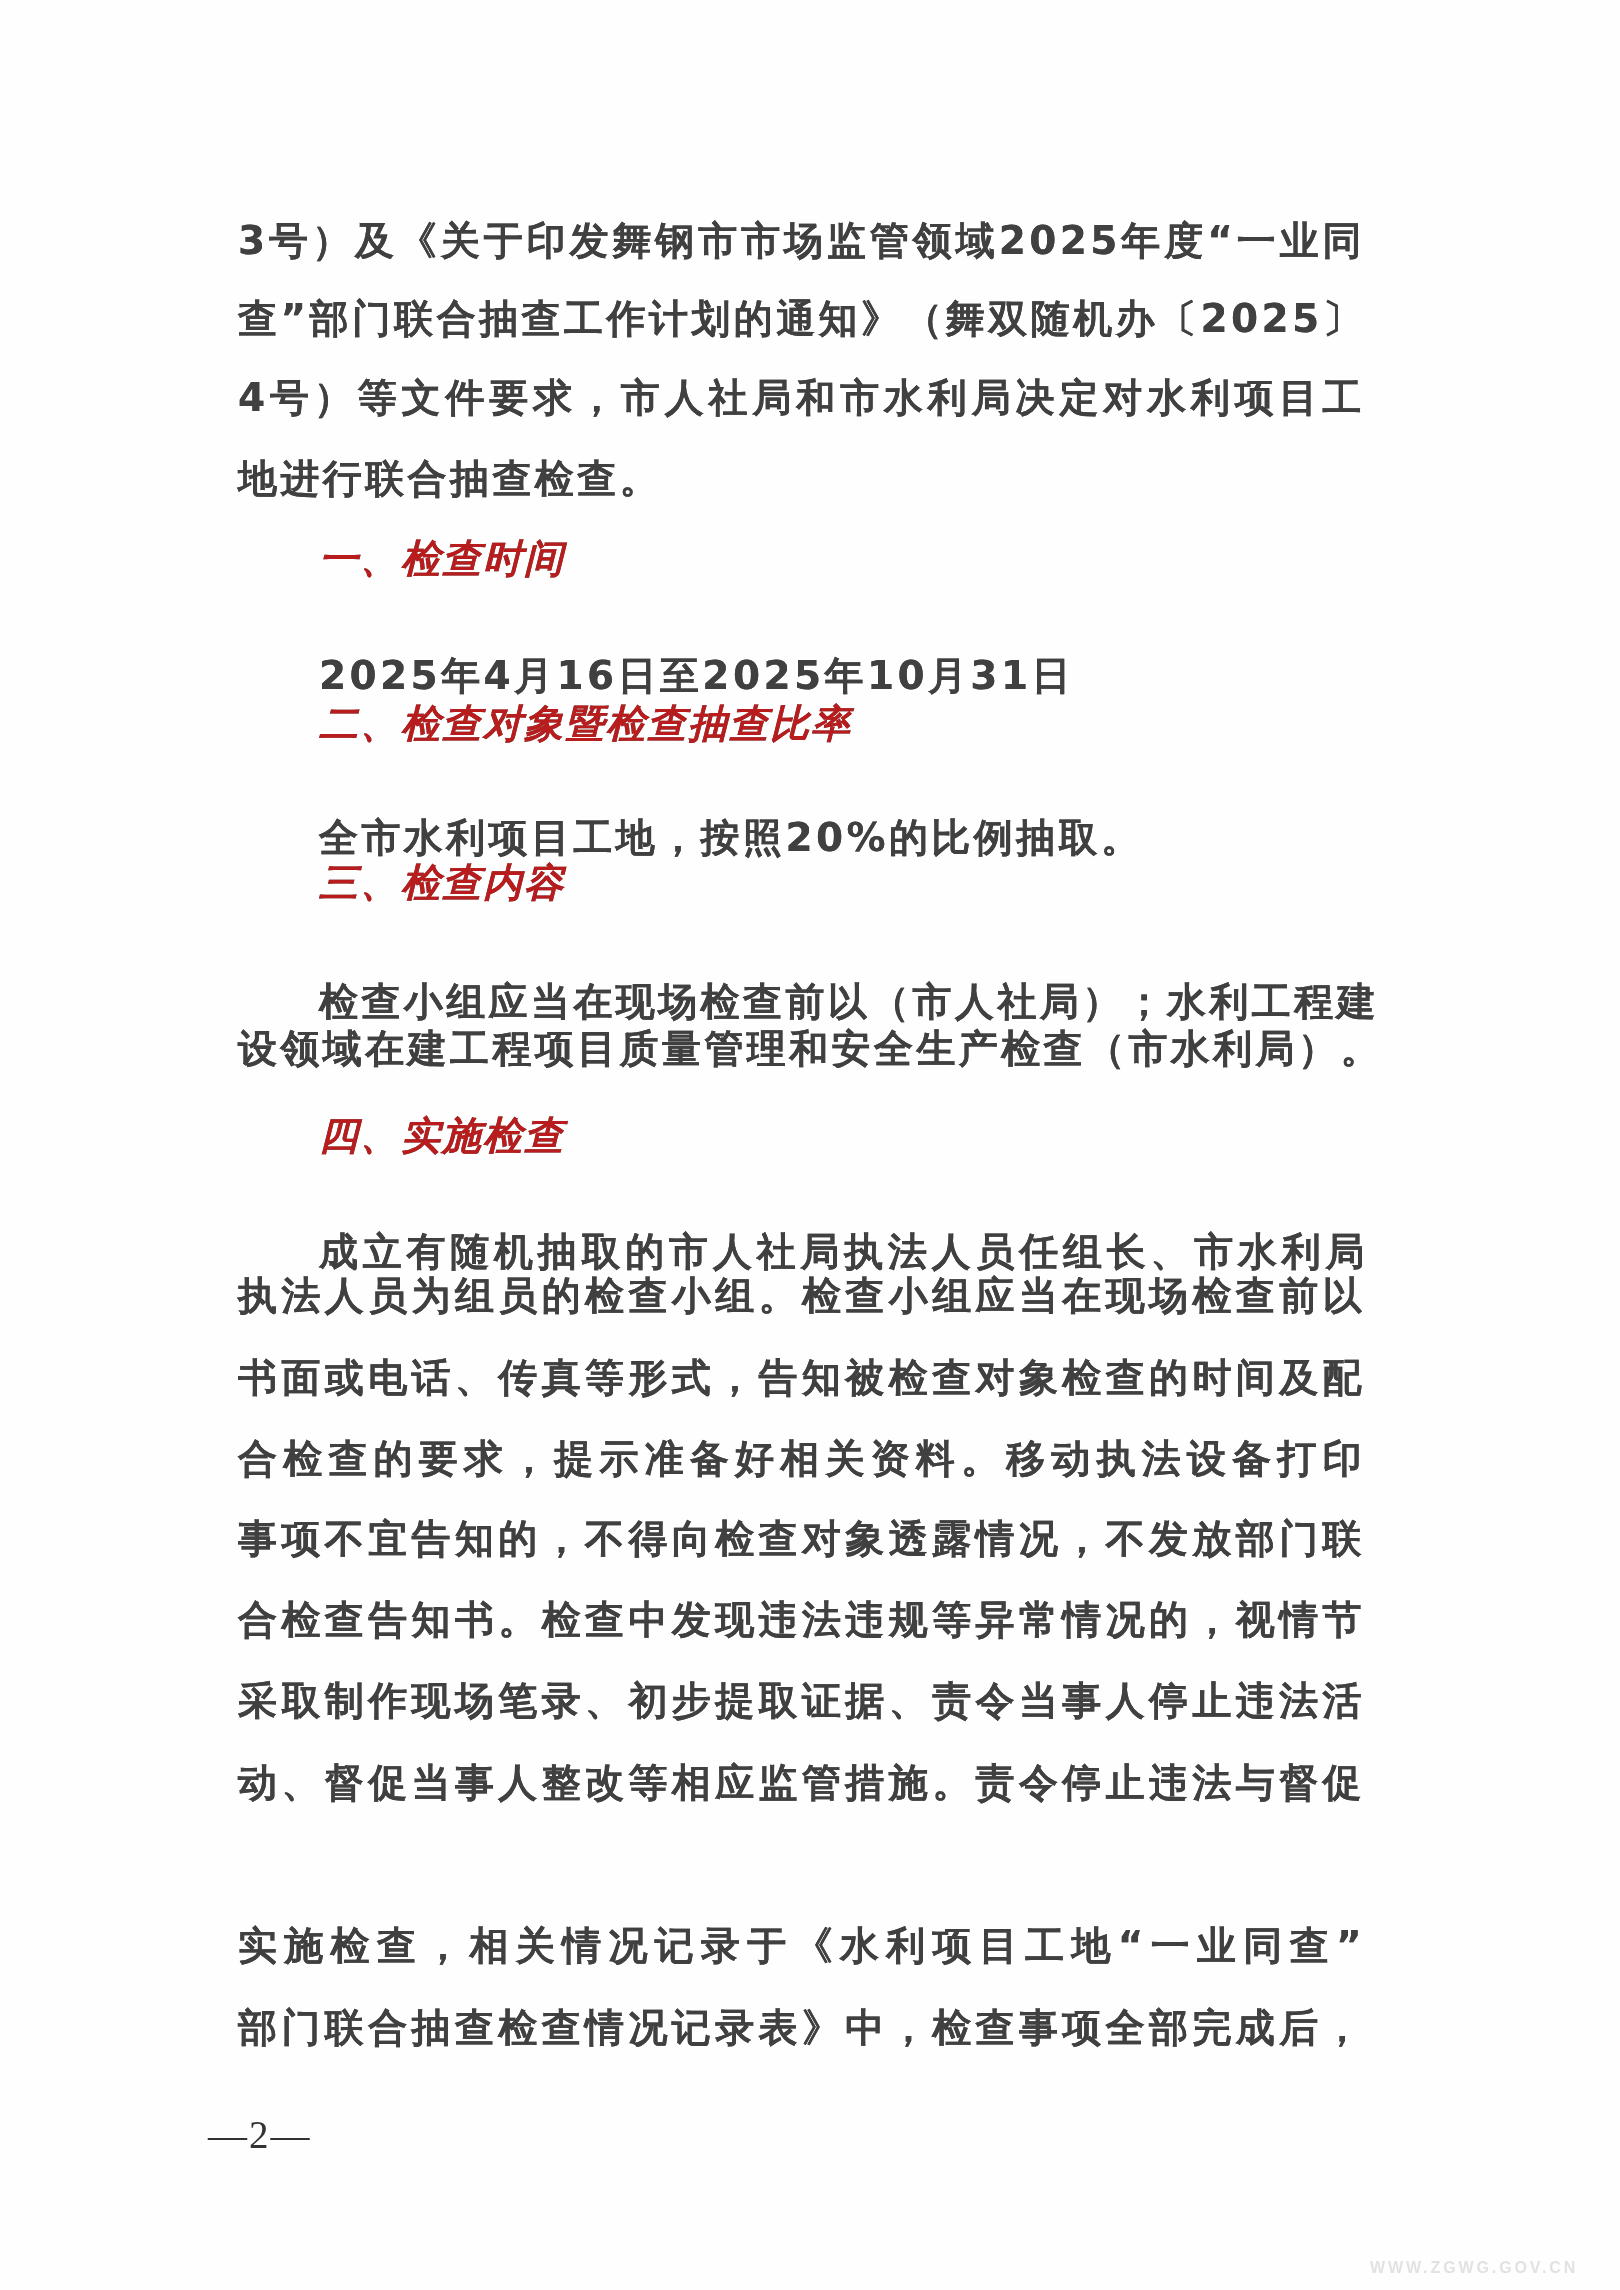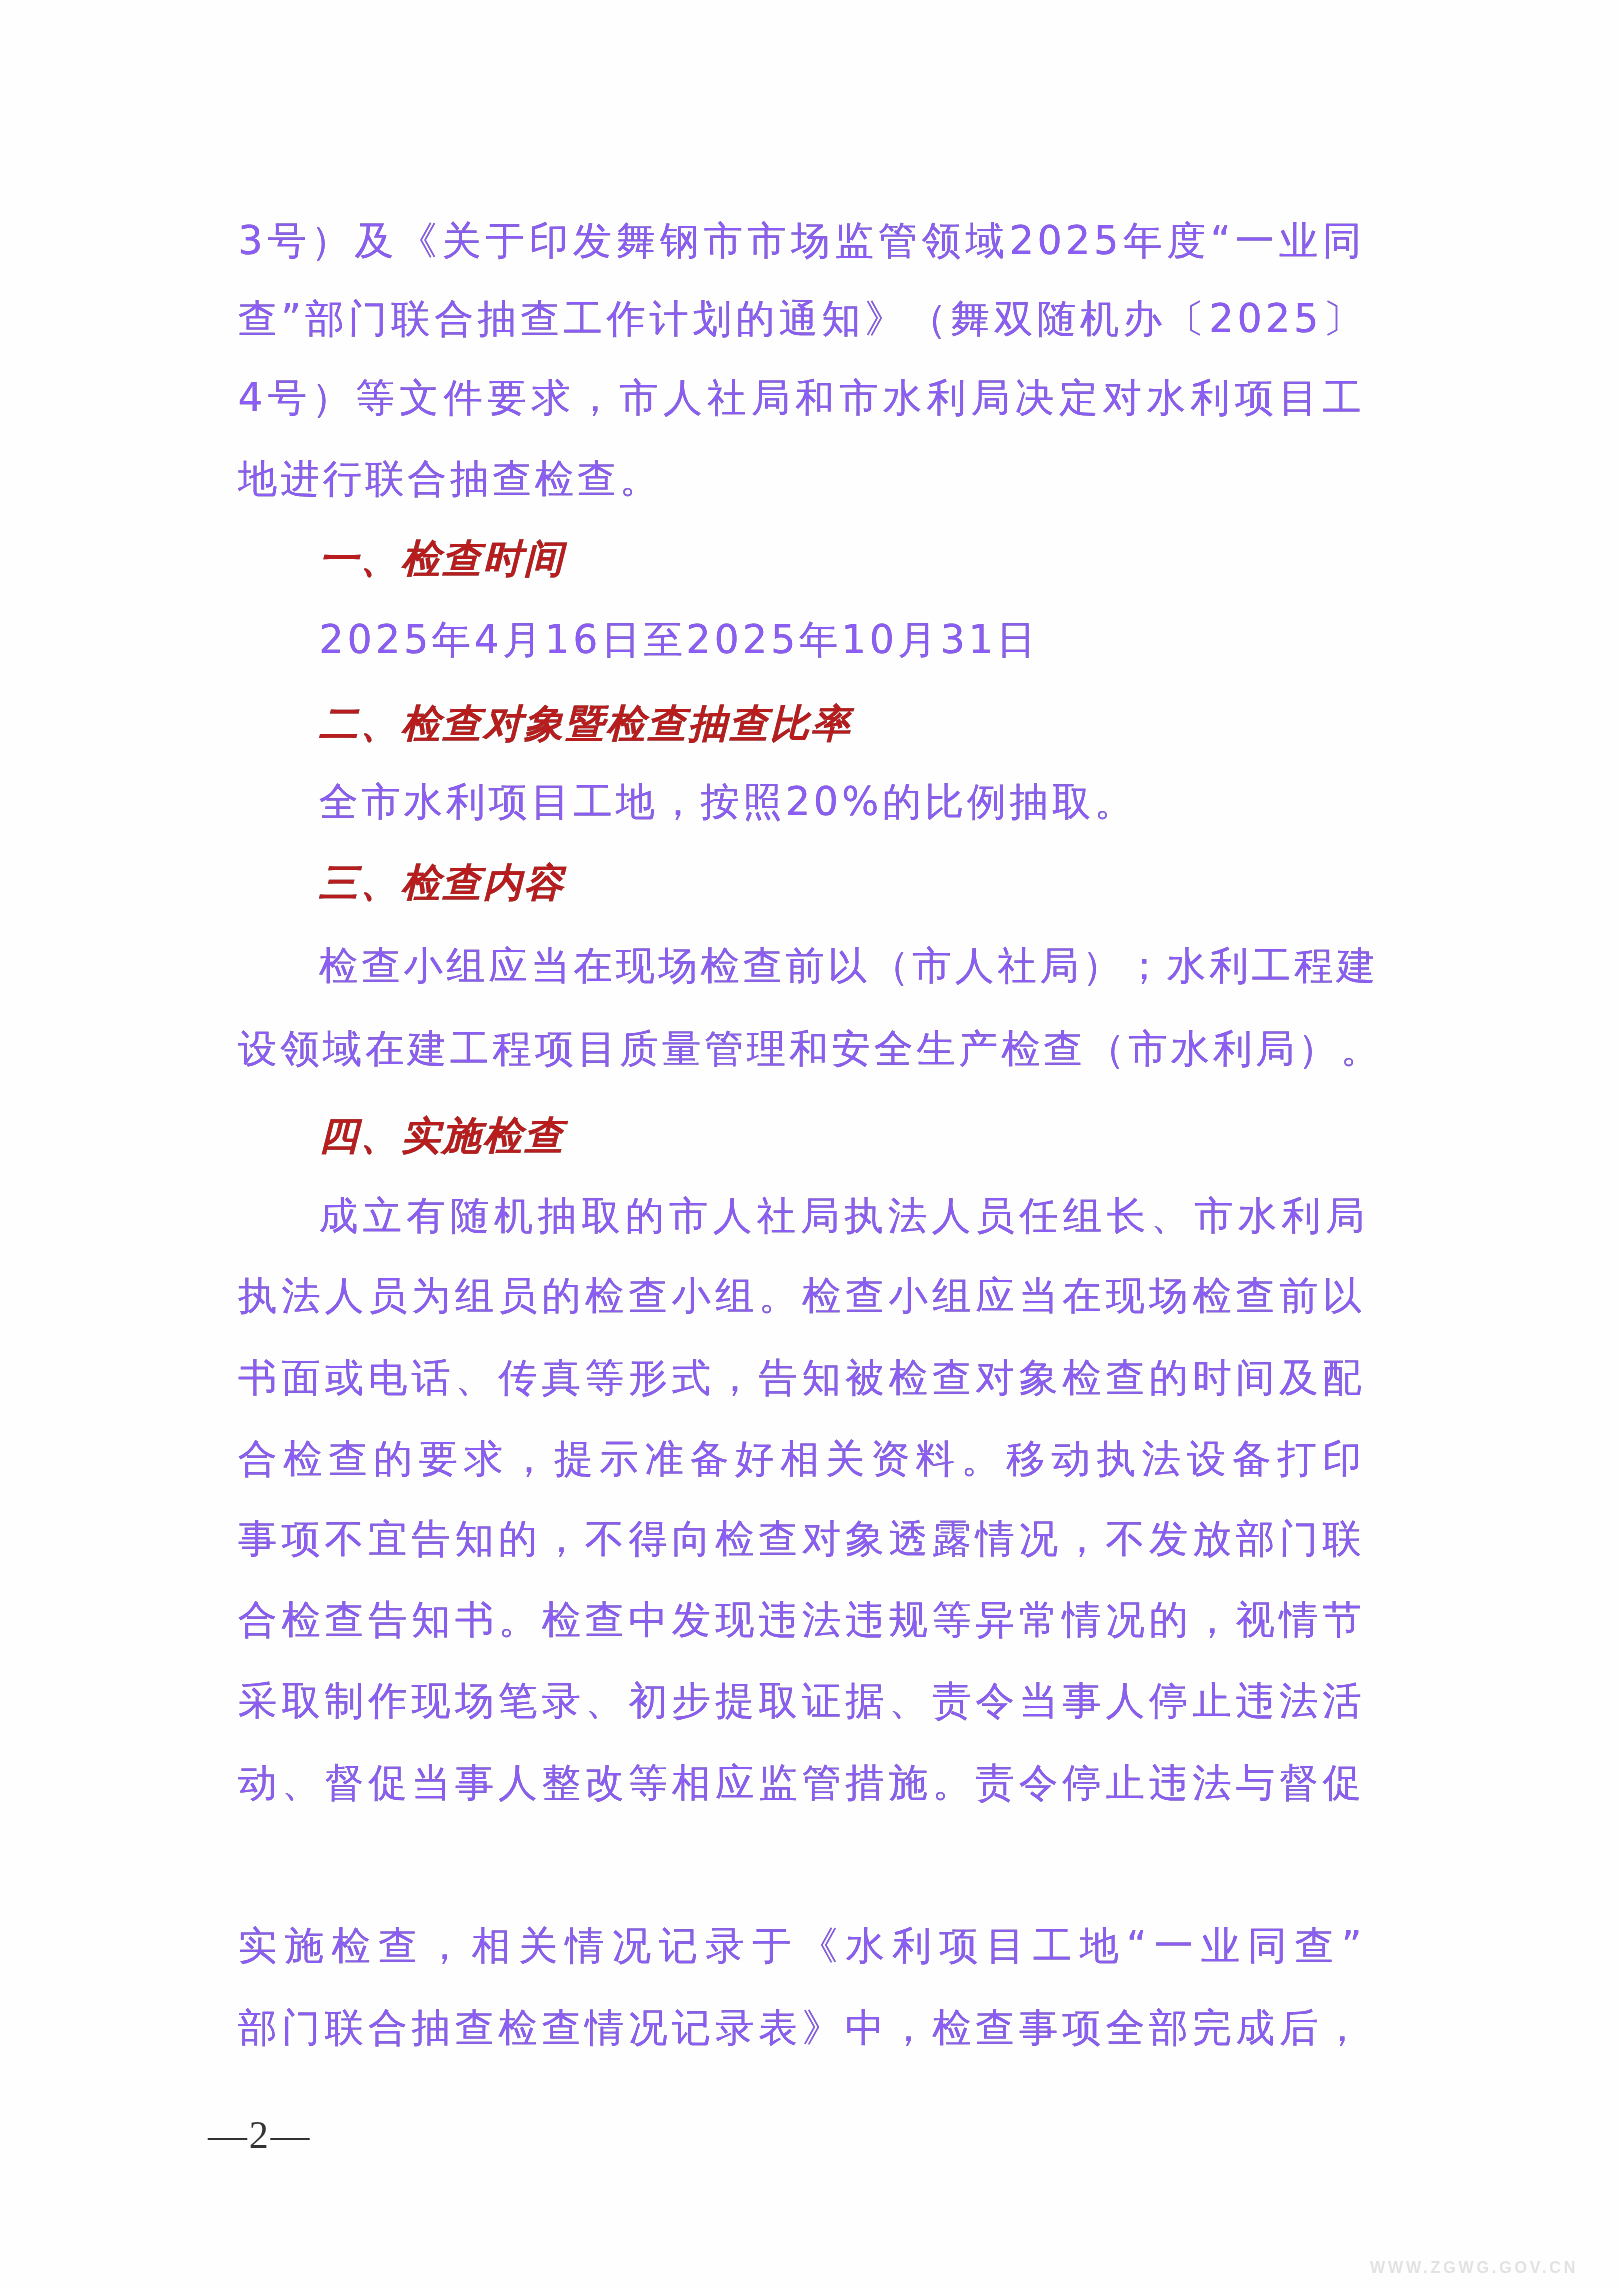--- a/index.html
+++ b/index.html
@@ -23,24 +23,25 @@
     }
     .line {
       position: absolute;
       left: 238px;
       width: 1127px;
       height: 59px;
       line-height: 59px;
       font-size: 39px;
       letter-spacing: 3.4px;
       white-space: nowrap;
-      color: #8b5cf6;
+      color: #404040;
       text-shadow: 0 0 0.6px #555;
+      font-weight: bold;
     }
-    .line.indent { left: 319px; width: 1049px; }
+    .line.indent { left: 319px; width: 1049px; margin-top: 36px; }
     .line.heading {
       left: 319px;
       font-weight: bold;
       letter-spacing: 2px;
       color: #b91c1c;
       font-style: italic;
     }
     .line.justify { text-align: justify; text-align-last: justify; }
     .page-number {
       position: absolute;

